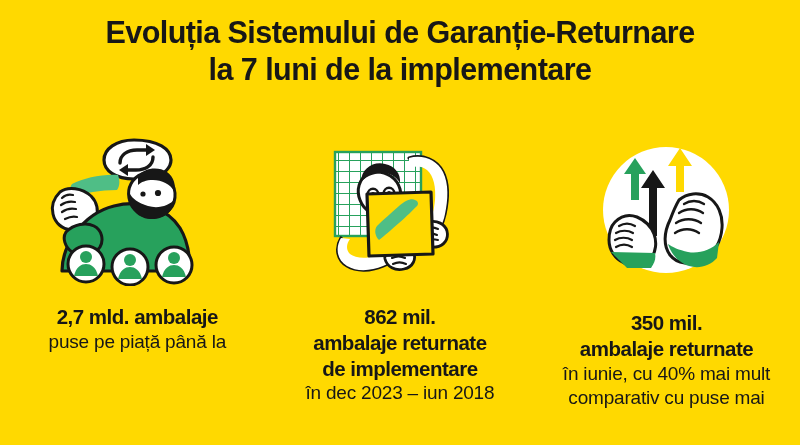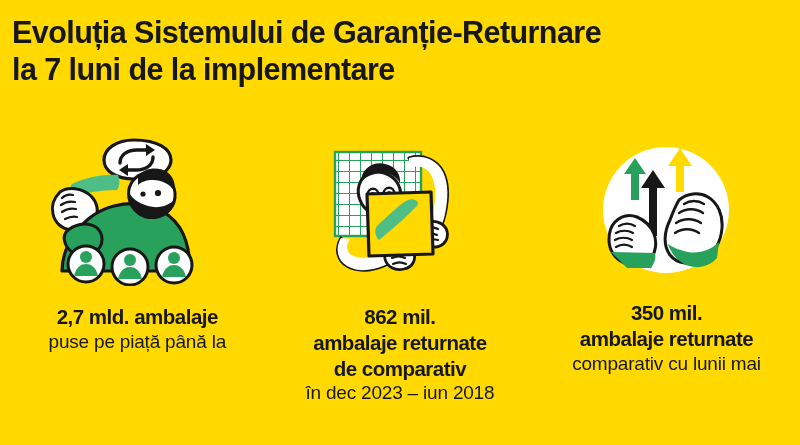--- a/index.html
+++ b/index.html
@@ -21,20 +21,21 @@
     background: #FFD900;
     box-sizing: border-box;
   }
 
   
   .title-block {
     position: absolute;
     top: 14px;
     left: 0;
     width: 800px;
+    text-align: center;
   }
   .title-line {
     display: block;
     color: #171717;
     font-family: "Liberation Sans", sans-serif;
     font-weight: bold;
     letter-spacing: -0.6px;
     line-height: 1.16;
     white-space: nowrap;
   }
@@ -89,21 +90,21 @@
     font-weight: normal;
     font-size: 19px;
     letter-spacing: -0.2px;
   }
 
   
   .col-1 .stat { margin-top: 18px; padding-left: 8px; }
   .col-2 .art { margin-top: 2px; }
   .col-2 .stat { margin-top: 16px; }
   .col-3 .art { margin-top: 4px; }
-  .col-3 .stat { margin-top: 10px; }
+  .col-3 .stat { margin-top: 20px; }
 </style>
 </head>
 <body>
 
 <div id="poster">
 
   <div class="title-block">
     <span class="title-line title-line-1">Evoluția Sistemului de Garanție-Returnare</span>
     <span class="title-line title-line-2">la 7 luni de la implementare</span>
   </div>
@@ -209,21 +210,21 @@
             <g>
               <path d="M112 68 C108 72 102 78 94 85 C86 92 79 98 74 102 C70 98 69 92 72 88 C78 82 86 75 94 68 C100 63 106 60 110 62 C113 63 114 66 112 68 Z" fill="#4FBE86"></path>
             </g>
           </g>
         </svg>
       </div>
 
       <div class="stat">
         <span class="stat-line stat-strong">862 mil.</span>
         <span class="stat-line stat-strong">ambalaje returnate</span>
-        <span class="stat-line stat-strong">de comparativ</span>
+        <span class="stat-line stat-strong">de implementare</span>
         <span class="stat-line stat-sub">în dec 2023 – iun 2018</span>
       </div>
     </div>
 
     <div class="col col-3">
       <div class="art">
         <svg width="190" height="150" viewBox="0 0 190 150" xmlns="http://www.w3.org/2000/svg">
           <g>
             <circle cx="95" cy="70" r="63" fill="#FFFFFF"></circle>
           </g>
@@ -254,18 +255,19 @@
             <path d="M105 83 C112 78 123 78 130 83" fill="none" stroke="#171717" stroke-width="2.3" stroke-linecap="round"></path>
             <path d="M104 93 C111 88 121 88 128 93" fill="none" stroke="#171717" stroke-width="2.3" stroke-linecap="round"></path>
             <path d="M97 104 C100 114 108 123 118 126 C128 129 139 126 146 118 L148 102 C140 110 128 114 117 112 C108 110 101 107 97 104 Z" fill="#27A15C"></path>
           </g>
         </svg>
       </div>
 
       <div class="stat">
         <span class="stat-line stat-strong">350 mil.</span>
         <span class="stat-line stat-strong">ambalaje returnate</span>
-        <span class="stat-line stat-sub">comparativ cu lunii mai</span>
+        <span class="stat-line stat-sub">în iunie, cu 40% mai mult</span>
+        <span class="stat-line stat-sub">comparativ cu puse mai</span>
       </div>
     </div>
 
   </div>
 </div>
 
 </body></html>

